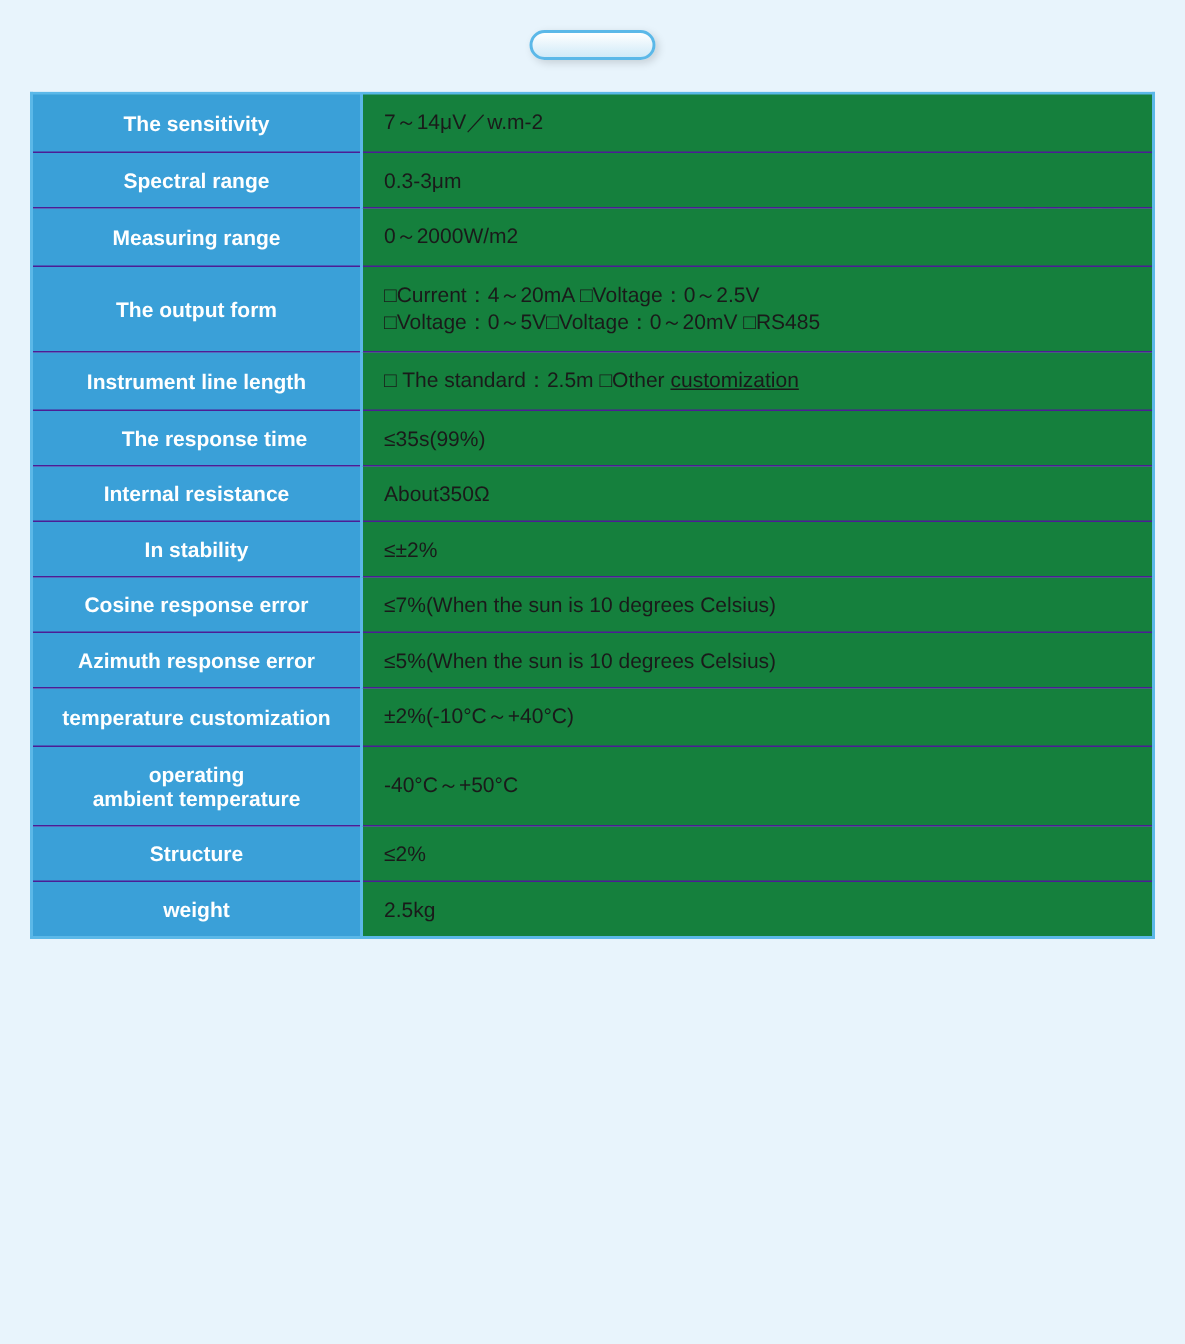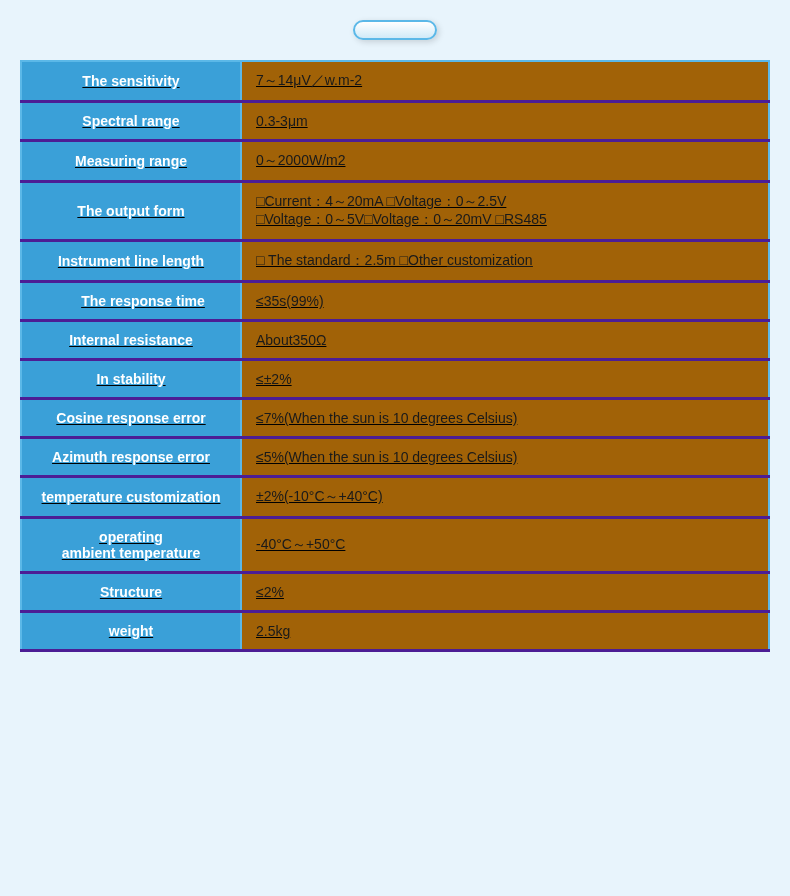--- a/index.html
+++ b/index.html
@@ -33,36 +33,35 @@
       letter-spacing: 1px;
     }
     .table-container {
       width: 100%;
       border-collapse: collapse;
       border: 2px solid #5bb8e8;
       position: relative;
       overflow: hidden;
     }
     .table-container tr {
-      border-bottom: 3px solid #4c1d95;
-      text-decoration: underline;
+      border-bottom: 1px solid #4c1d95;
     }
     .label-cell {
       background: #3aa0d8;
       color: white;
       font-weight: bold;
       font-size: 14px;
       text-align: center;
       padding: 10px 8px;
       width: 220px;
       border-right: 2px solid #5bb8e8;
       vertical-align: middle;
     }
     .value-cell {
-      background: #a16207;
+      background: #15803d;
       color: #1a1a1a;
       font-size: 14px;
       padding: 10px 14px;
       vertical-align: middle;
     }
     .watermark {
       position: absolute;
       color: rgba(100, 180, 220, 0.25);
       font-size: 52px;
       font-weight: bold;

